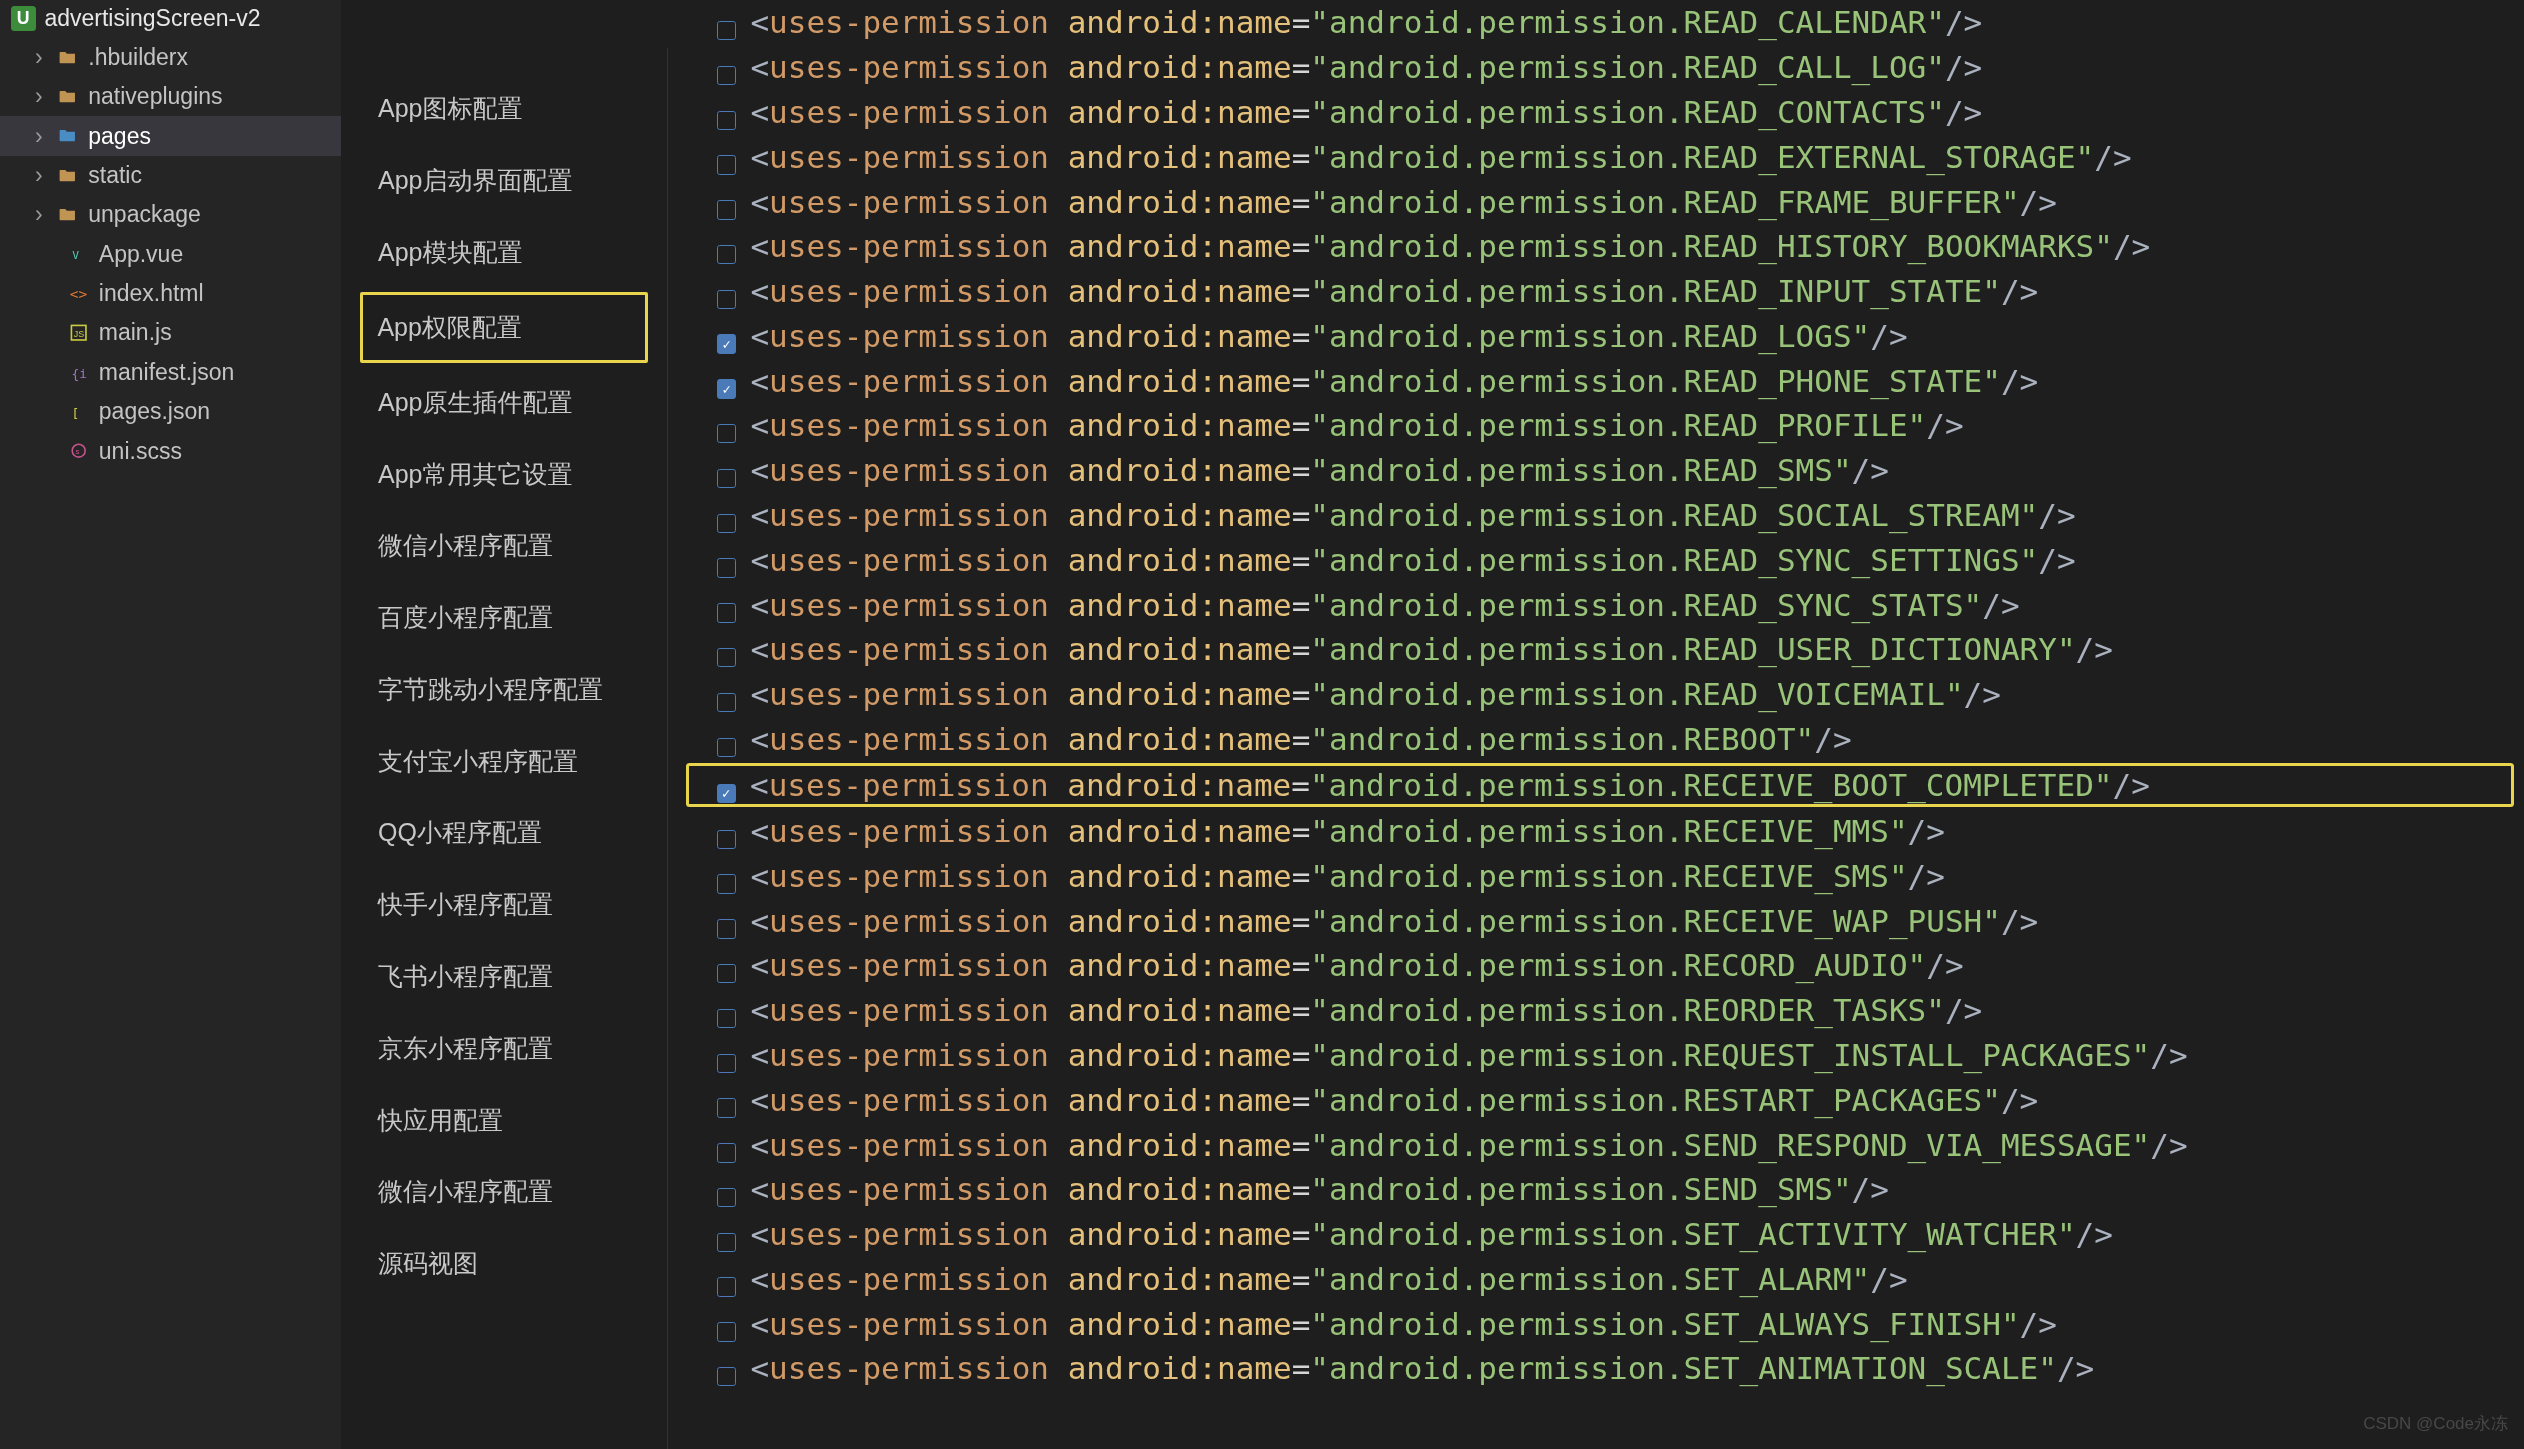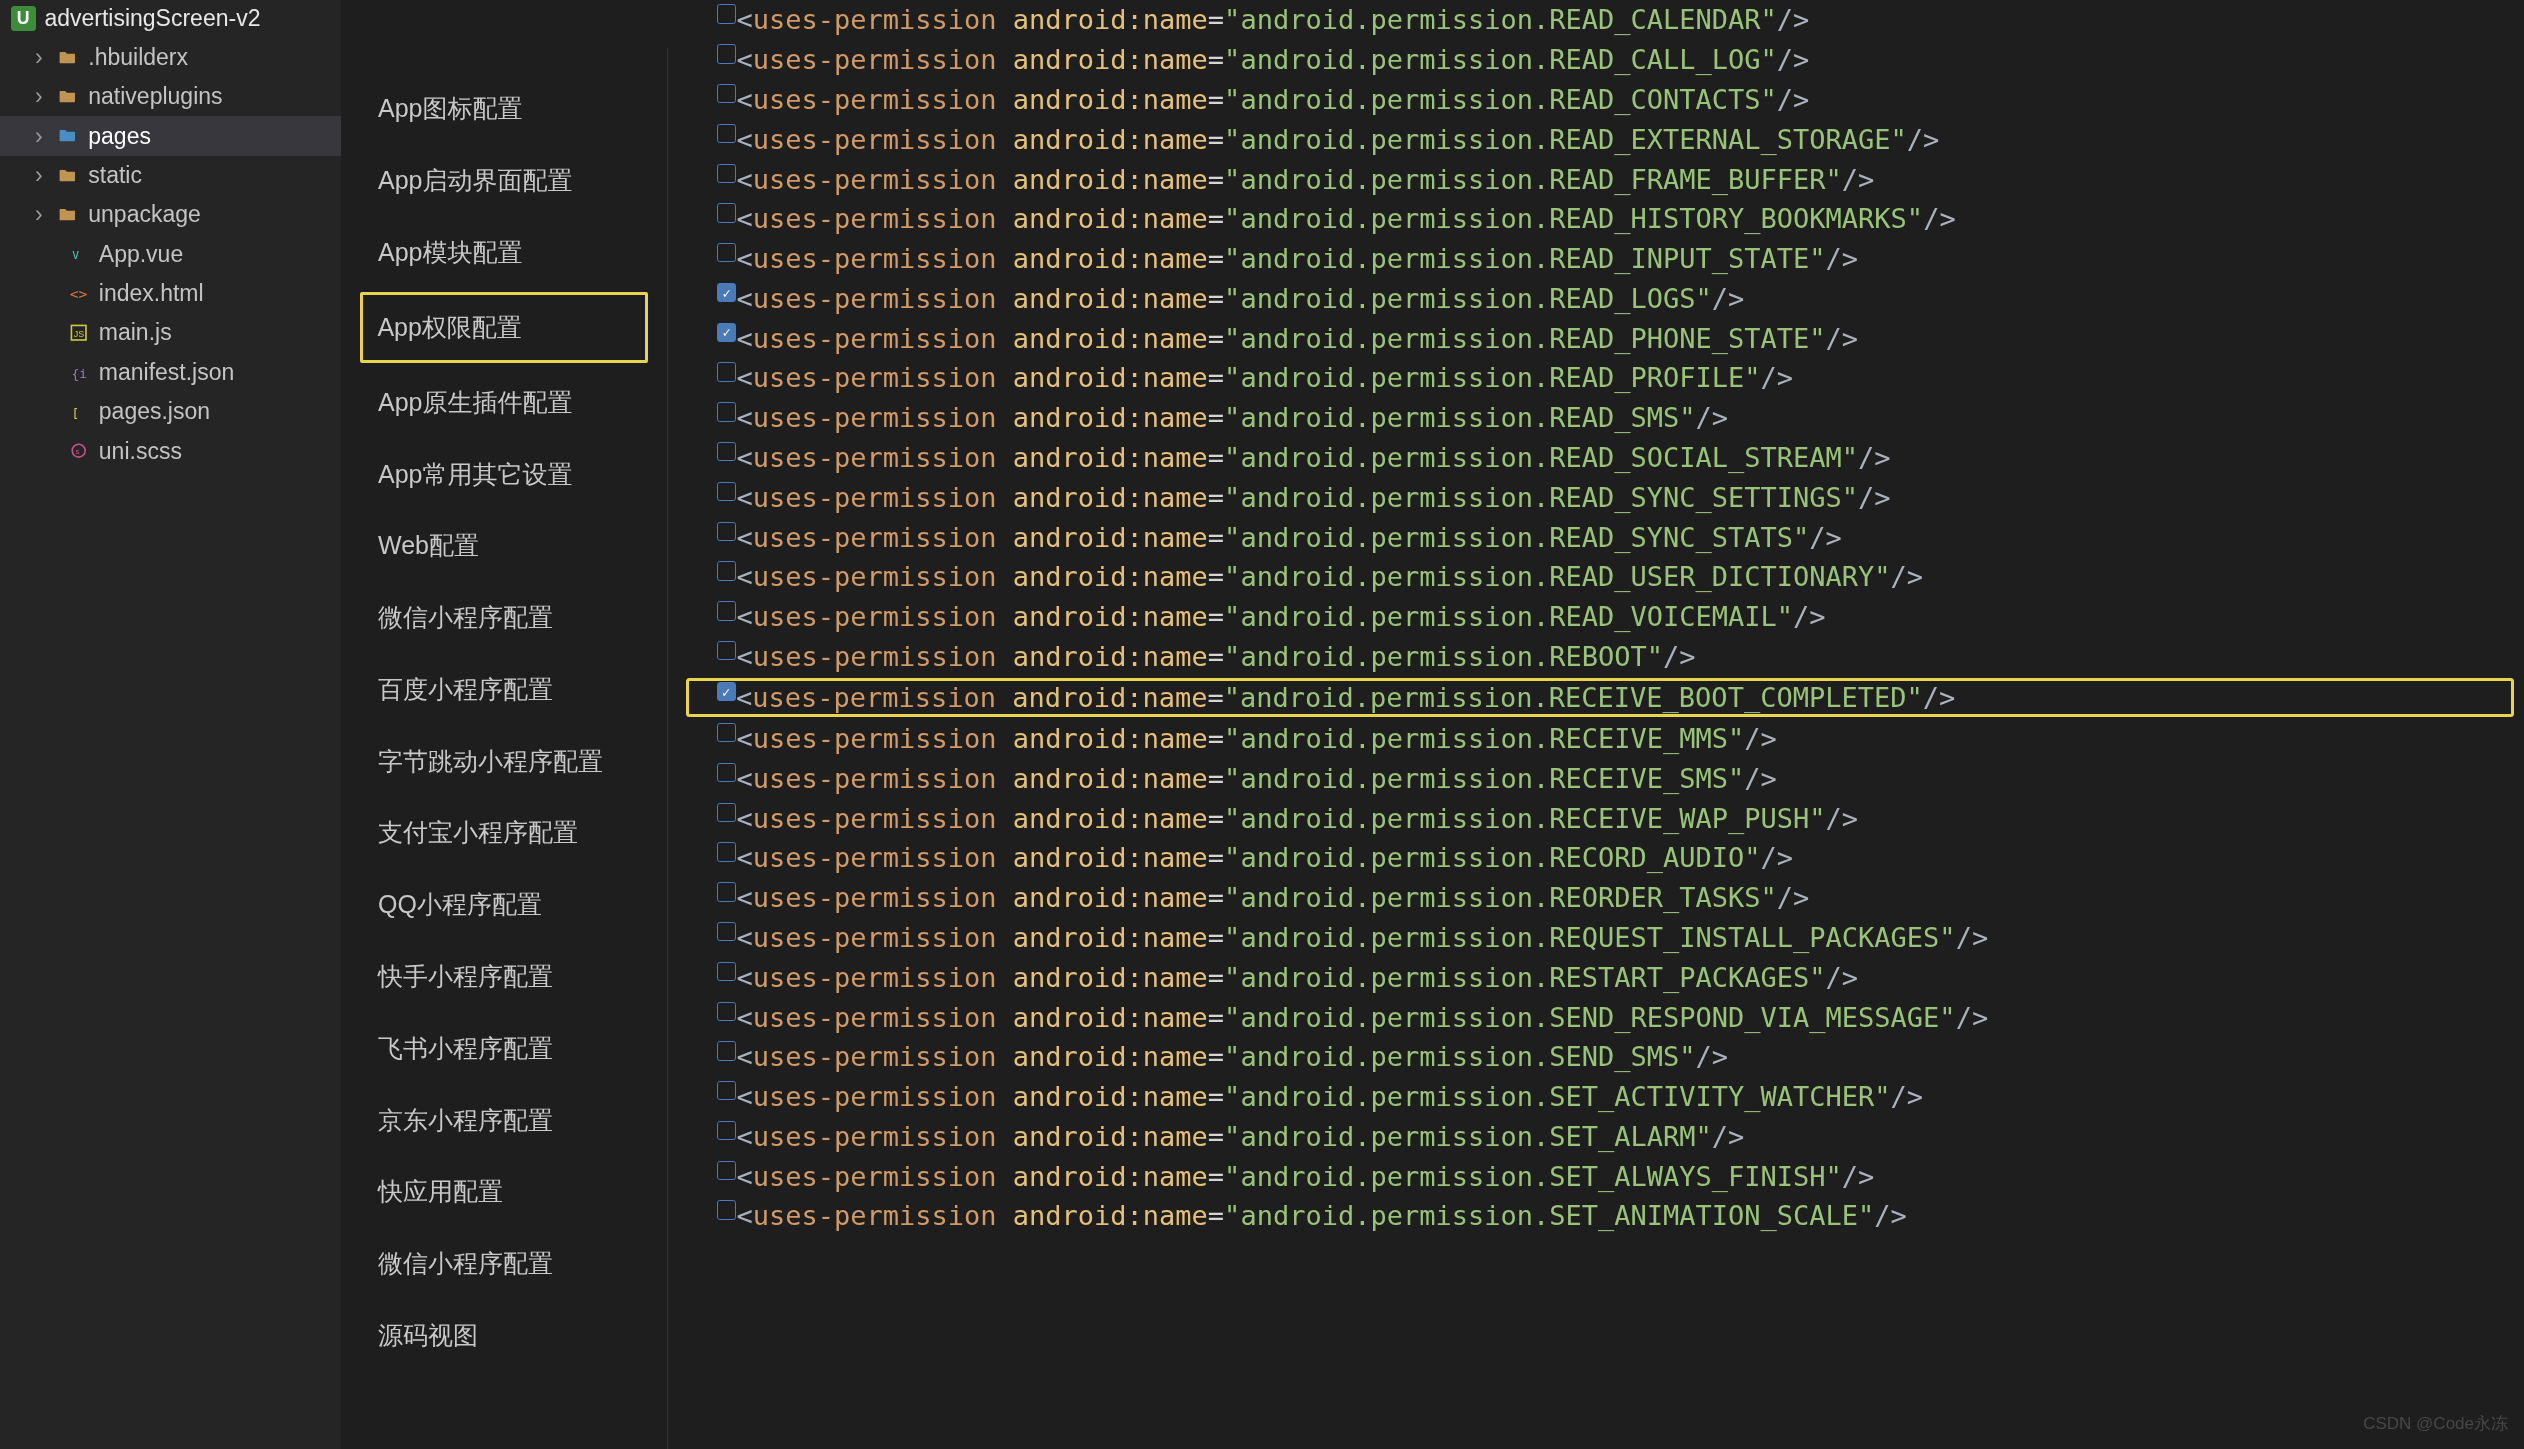--- a/index.html
+++ b/index.html
@@ -11,21 +11,21 @@
 .tree-item { display:flex; align-items:center; gap:8.8px; padding:6.2px 0 6.2px 30px; cursor:pointer; color:#c4c4c4; font-size:23px; }
 .tree-item.active { background:#37373d; color:#fff; }
 .tree-item .chev { width:17.7px; text-align:center; color:#9a9a9a; }
 .tree-item .ico { width:23px; height:23px; display:flex; align-items:center; justify-content:center; }
 .tree-item.file { padding-left:67px; }
 .tree-item.file .ico { margin-left:0; }
 .settings-nav { width:327px; background:#1e1e1e; border-right:0.9px solid #333; padding:25px 0; overflow-y:auto;margin-top:48px; }
 .nav-item { padding:19.4px 37px; color:#c8c8c8; font-size:25px; cursor:pointer; }
 .nav-item.hl { border:3.5px solid #e8d44d; border-radius:2px; margin:3.5px 19.4px; padding:16px 14px; }
 .main { flex:1; background:#1e1e1e; overflow-y:auto; padding:0 0 0 7px; }
-.perm-row { display:flex; align-items:flex-start; padding:4.4px 42px; font-family:"SF Mono",Menlo,Consolas,monospace; font-size:27px; letter-spacing:0px; }
+.perm-row { display:flex; align-items:flex-end; gap:14px; padding:4.4px 42px; font-family:"SF Mono",Menlo,Consolas,monospace; font-size:31px; letter-spacing:0px; }
 .perm-row.hl { border:3.5px solid #e8d44d; border-radius:3.5px; margin:1.8px 10.6px; padding:0.9px 28px; }
 .cb { width:19.4px; height:19.4px; border:1.8px solid #4a7ab8; border-radius:2.7px; display:inline-flex; align-items:center; justify-content:center; flex-shrink:0; }
 .cb.checked { background:#4a7ab8; }
 .cb.checked::after { content:"✓"; color:#fff; font-size:14px; font-weight:bold; }
 .perm-text { color:#d4d4d4; white-space:nowrap; }
 .t-tag { color:#d19a66; }
 .t-attr { color:#e5c07b; }
 .t-op { color:#d4d4d4; }
 .t-str { color:#98c379; }
 .t-punc { color:#abb2bf; }
@@ -141,21 +141,20 @@
   </div>
 
   <div class="settings-nav">
     <div id="nav-mount">
         <div class="nav-item"><span>App图标配置</span></div>
         <div class="nav-item"><span>App启动界面配置</span></div>
         <div class="nav-item"><span>App模块配置</span></div>
         <div class="nav-item hl"><span>App权限配置</span></div>
         <div class="nav-item"><span>App原生插件配置</span></div>
         <div class="nav-item"><span>App常用其它设置</span></div>
-        <div class="nav-item"><span>Web配置</span></div>
         <div class="nav-item"><span>微信小程序配置</span></div>
         <div class="nav-item"><span>百度小程序配置</span></div>
         <div class="nav-item"><span>字节跳动小程序配置</span></div>
         <div class="nav-item"><span>支付宝小程序配置</span></div>
         <div class="nav-item"><span>QQ小程序配置</span></div>
         <div class="nav-item"><span>快手小程序配置</span></div>
         <div class="nav-item"><span>飞书小程序配置</span></div>
         <div class="nav-item"><span>京东小程序配置</span></div>
         <div class="nav-item"><span>快应用配置</span></div>
         <div class="nav-item"><span>微信小程序配置</span></div>

